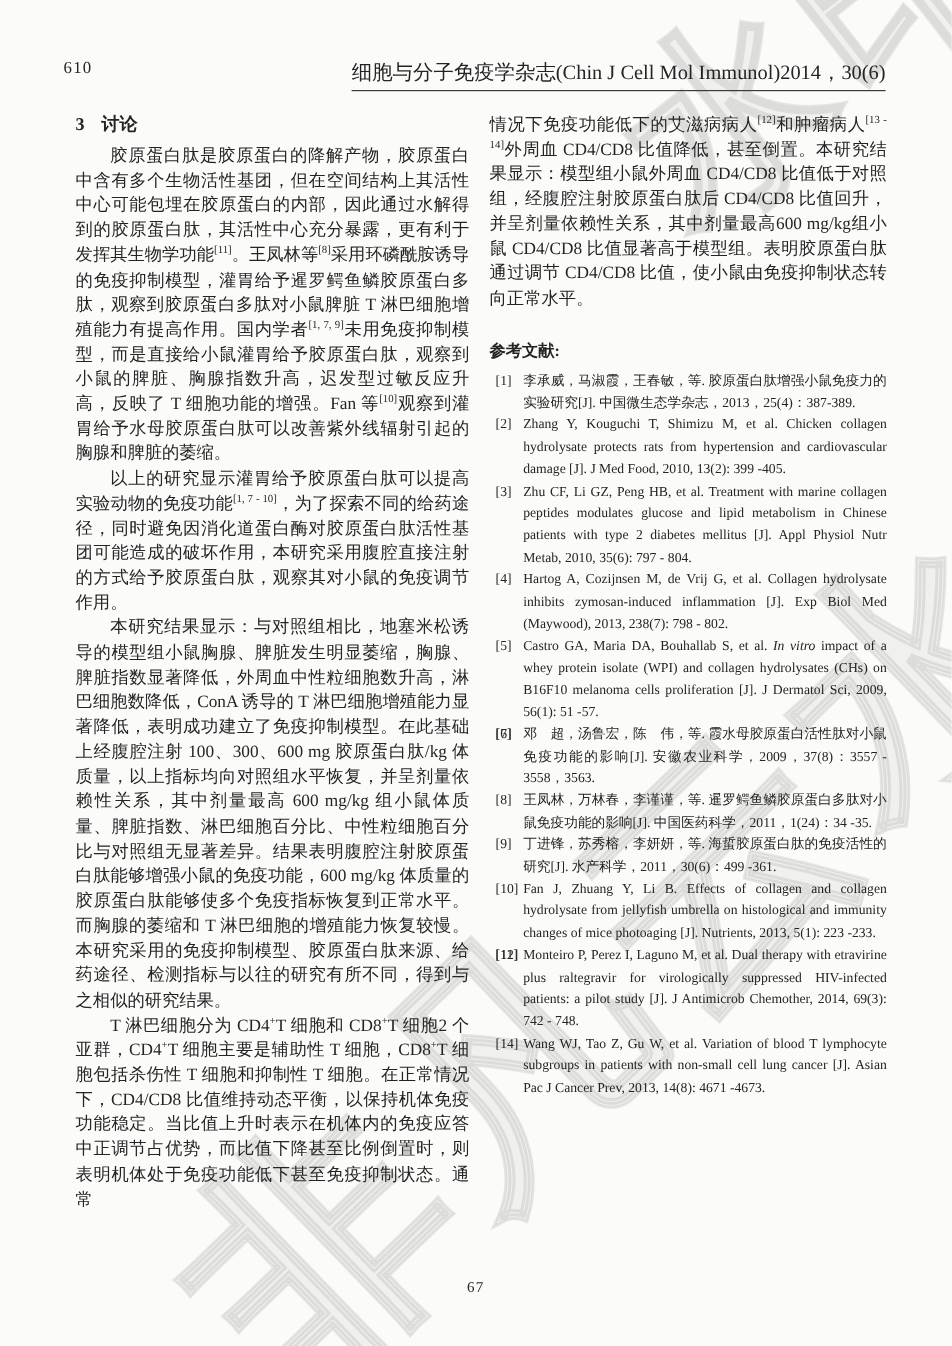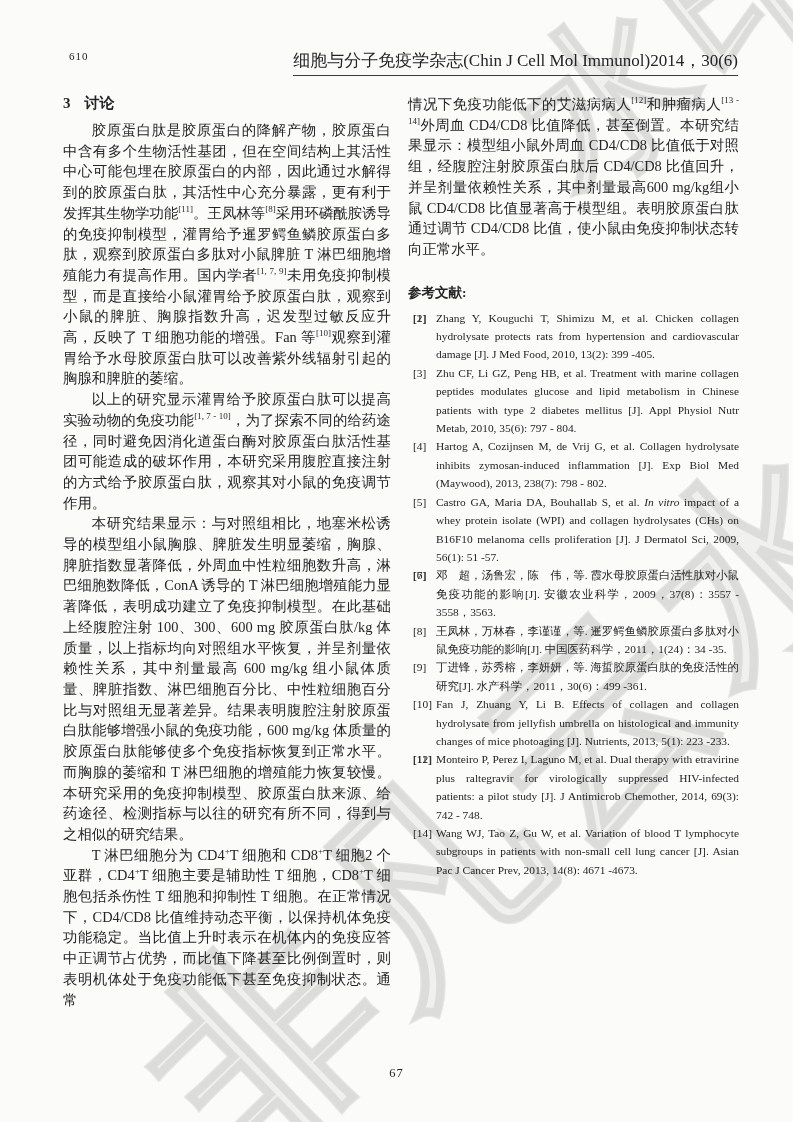--- a/index.html
+++ b/index.html
@@ -33,22 +33,22 @@
   .wm-top{
     left:470px;top:60px;
     font-size:170px;
     letter-spacing:10px;
     transform:rotate(-38deg);
     transform-origin:0 0;
   }
   
   .content{position:absolute;inset:0;z-index:1;}
   .header-left{
-    position:absolute;left:69px;top:50px;
-    font-size:11px;letter-spacing:1px;
+    position:absolute;left:53px;top:50px;
+    font-size:14px;letter-spacing:1px;
   }
   .header-right{
     position:absolute;right:55px;top:49px;
     font-size:17px;
     border-bottom:1px solid #3c3c3c;
     padding-bottom:3px;
   }
   .col-left{position:absolute;left:63px;top:94px;width:328px;}
   .col-right{position:absolute;left:408px;top:94px;width:331px;}
   .section-heading{
@@ -102,21 +102,21 @@
         <p class="para">T 淋巴细胞分为 CD4<sup>+</sup>T 细胞和 CD8<sup>+</sup>T 细胞2 个亚群，CD4<sup>+</sup>T 细胞主要是辅助性 T 细胞，CD8<sup>+</sup>T 细胞包括杀伤性 T 细胞和抑制性 T 细胞。在正常情况下，CD4/CD8 比值维持动态平衡，以保持机体免疫功能稳定。当比值上升时表示在机体内的免疫应答中正调节占优势，而比值下降甚至比例倒置时，则表明机体处于免疫功能低下甚至免疫抑制状态。通常</p>
       </div>
   </div>
 
   <div class="col-right">
     <div class="no-indent">
         <p class="para">情况下免疫功能低下的艾滋病病人<sup>[12]</sup>和肿瘤病人<sup>[13 - 14]</sup>外周血 CD4/CD8 比值降低，甚至倒置。本研究结果显示：模型组小鼠外周血 CD4/CD8 比值低于对照组，经腹腔注射胶原蛋白肽后 CD4/CD8 比值回升，并呈剂量依赖性关系，其中剂量最高600 mg/kg组小鼠 CD4/CD8 比值显著高于模型组。表明胶原蛋白肽通过调节 CD4/CD8 比值，使小鼠由免疫抑制状态转向正常水平。</p>
       </div>
     <div class="refs-heading">参考文献:</div>
     <div>
-        <div class="ref"><span class="ref-num">[1]</span></div>
+        <div class="ref"><span class="ref-num">[1]</span><span class="ref-text">李承威，马淑霞，王春敏，等. 胶原蛋白肽增强小鼠免疫力的实验研究[J]. 中国微生态学杂志，2013，25(4)：387-389.</span></div>
         <div class="ref"><span class="ref-num">[2]</span><span class="ref-text">Zhang Y, Kouguchi T, Shimizu M, et al. Chicken collagen hydrolysate protects rats from hypertension and cardiovascular damage [J]. J Med Food, 2010, 13(2): 399 -405.</span></div>
         <div class="ref"><span class="ref-num">[3]</span><span class="ref-text">Zhu CF, Li GZ, Peng HB, et al. Treatment with marine collagen peptides modulates glucose and lipid metabolism in Chinese patients with type 2 diabetes mellitus [J]. Appl Physiol Nutr Metab, 2010, 35(6): 797 - 804.</span></div>
         <div class="ref"><span class="ref-num">[4]</span><span class="ref-text">Hartog A, Cozijnsen M, de Vrij G, et al. Collagen hydrolysate inhibits zymosan-induced inflammation [J]. Exp Biol Med (Maywood), 2013, 238(7): 798 - 802.</span></div>
         <div class="ref"><span class="ref-num">[5]</span><span class="ref-text">Castro GA, Maria DA, Bouhallab S, et al. <i>In vitro</i> impact of a whey protein isolate (WPI) and collagen hydrolysates (CHs) on B16F10 melanoma cells proliferation [J]. J Dermatol Sci, 2009, 56(1): 51 -57.</span></div>
         <div class="ref"><span class="ref-num">[6]</span></div>
         <div class="ref"><span class="ref-num">[7]</span><span class="ref-text">邓　超，汤鲁宏，陈　伟，等. 霞水母胶原蛋白活性肽对小鼠免疫功能的影响[J]. 安徽农业科学，2009，37(8)：3557 - 3558，3563.</span></div>
         <div class="ref"><span class="ref-num">[8]</span><span class="ref-text">王凤林，万林春，李谨谨，等. 暹罗鳄鱼鳞胶原蛋白多肽对小鼠免疫功能的影响[J]. 中国医药科学，2011，1(24)：34 -35.</span></div>
         <div class="ref"><span class="ref-num">[9]</span><span class="ref-text">丁进锋，苏秀榕，李妍妍，等. 海蜇胶原蛋白肽的免疫活性的研究[J]. 水产科学，2011，30(6)：499 -361.</span></div>
         <div class="ref"><span class="ref-num">[10]</span><span class="ref-text">Fan J, Zhuang Y, Li B. Effects of collagen and collagen hydrolysate from jellyfish umbrella on histological and immunity changes of mice photoaging [J]. Nutrients, 2013, 5(1): 223 -233.</span></div>
         <div class="ref"><span class="ref-num">[11]</span></div>

